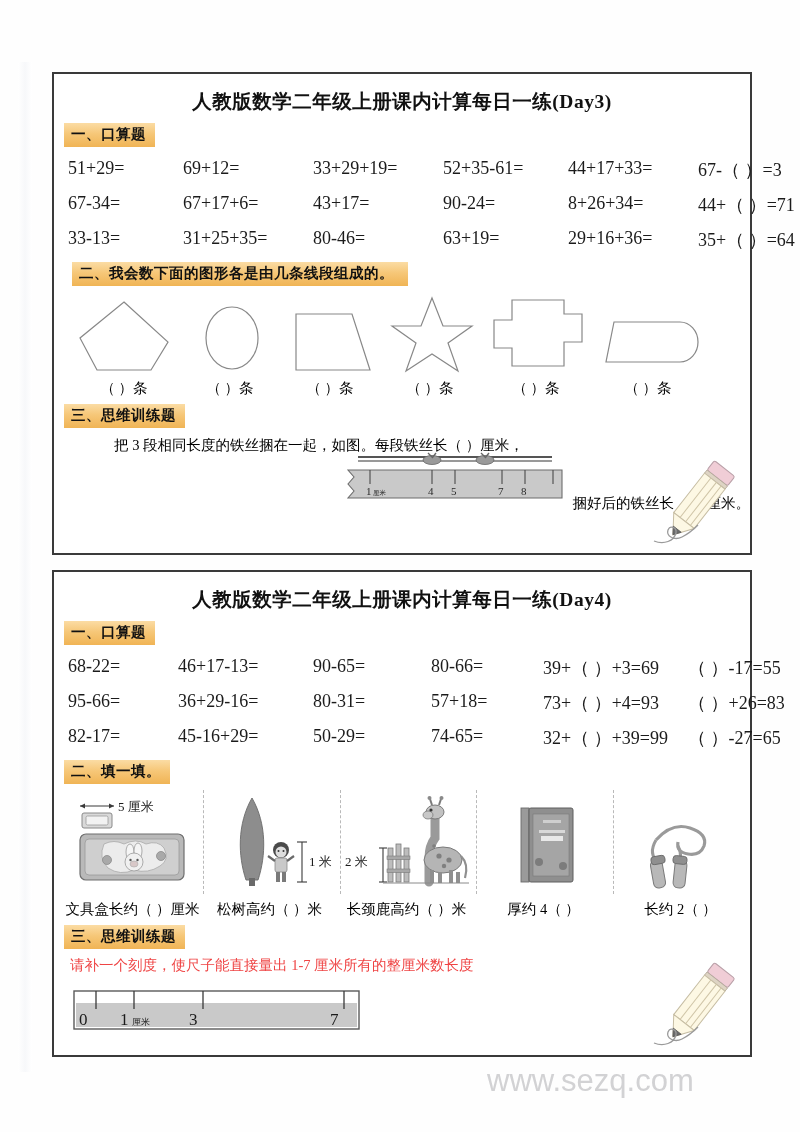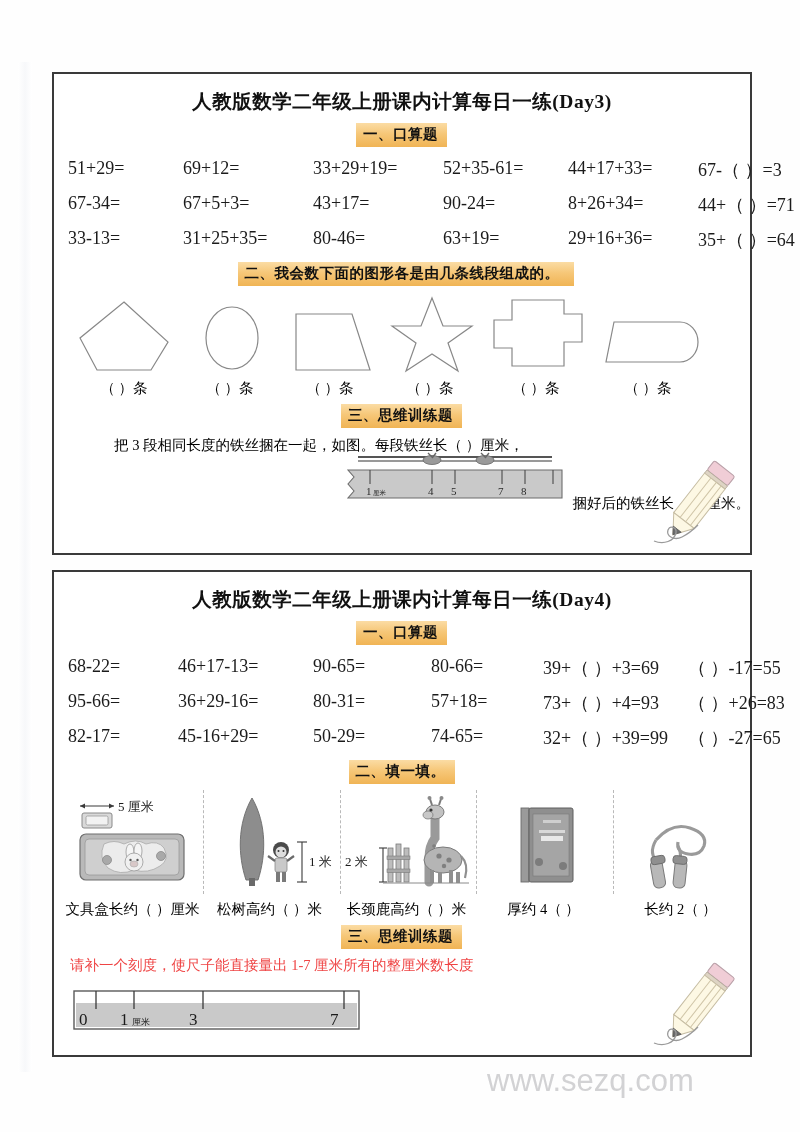--- a/index.html
+++ b/index.html
@@ -34,21 +34,21 @@
     text-align: center;
     font-size: 19.5px;
     font-weight: bold;
     letter-spacing: 0.5px;
     padding-top: 14px;
     padding-bottom: 2px;
     color: #111;
     font-family: "Liberation Serif","DejaVu Serif",serif;
   }
 
-  .sec-head-wrap { padding: 6px 11px 2px 10px; text-align: center; }
+  .sec-head-wrap { padding: 6px 11px 2px 10px; }
   .sec-head {
     display: inline-block;
     background: linear-gradient(180deg,#fbdca4 0%,#f6c778 45%,#f0b455 100%);
     color: #111;
     font-weight: bold;
     font-size: 14.5px;
     padding: 2px 9px 3px 7px;
     letter-spacing: 0.5px;
     white-space: nowrap;
   }
@@ -139,21 +139,21 @@
   </div>
   <div class="calc-grid">
     <div class="calc-cell">51+29=</div>
     <div class="calc-cell">69+12=</div>
     <div class="calc-cell">33+29+19=</div>
     <div class="calc-cell">52+35-61=</div>
     <div class="calc-cell">44+17+33=</div>
     <div class="calc-cell">67-（   ）=3</div>
 
     <div class="calc-cell">67-34=</div>
-    <div class="calc-cell">67+5+3=</div>
+    <div class="calc-cell">67+17+6=</div>
     <div class="calc-cell">43+17=</div>
     <div class="calc-cell">90-24=</div>
     <div class="calc-cell">8+26+34=</div>
     <div class="calc-cell">44+（   ）=71</div>
 
     <div class="calc-cell">33-13=</div>
     <div class="calc-cell">31+25+35=</div>
     <div class="calc-cell">80-46=</div>
     <div class="calc-cell">63+19=</div>
     <div class="calc-cell">29+16+36=</div>

